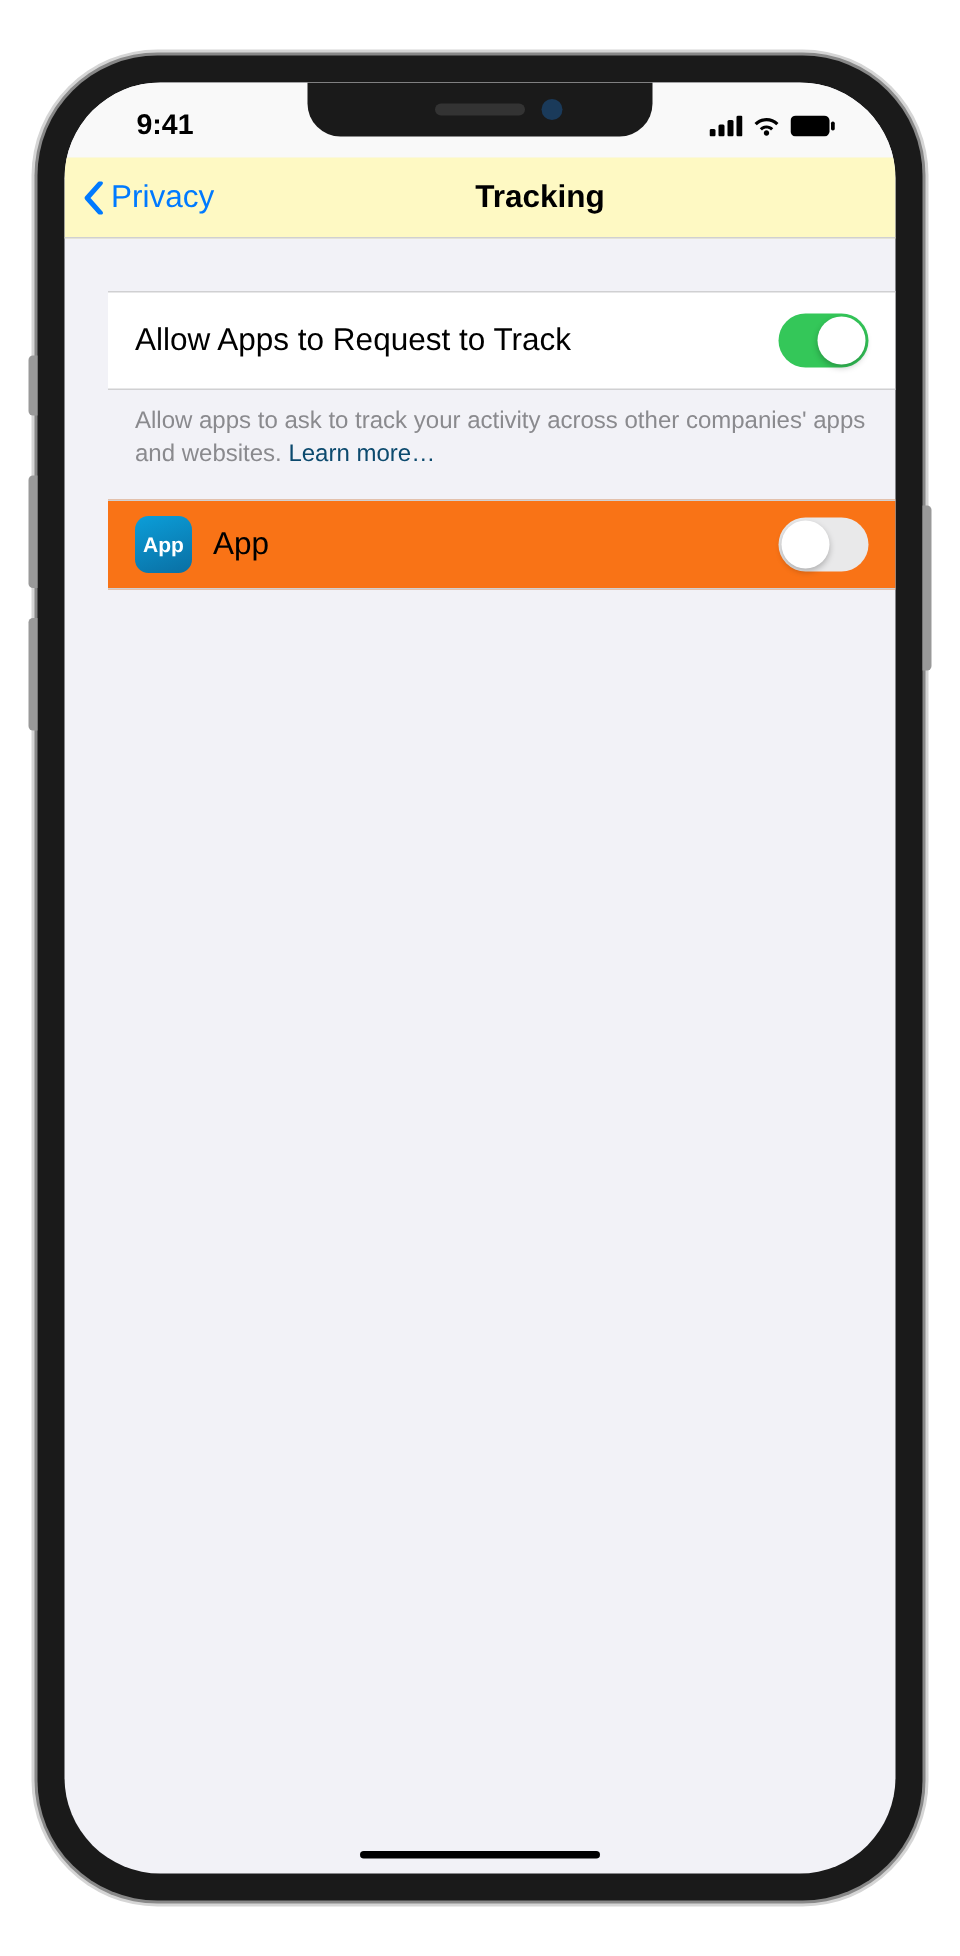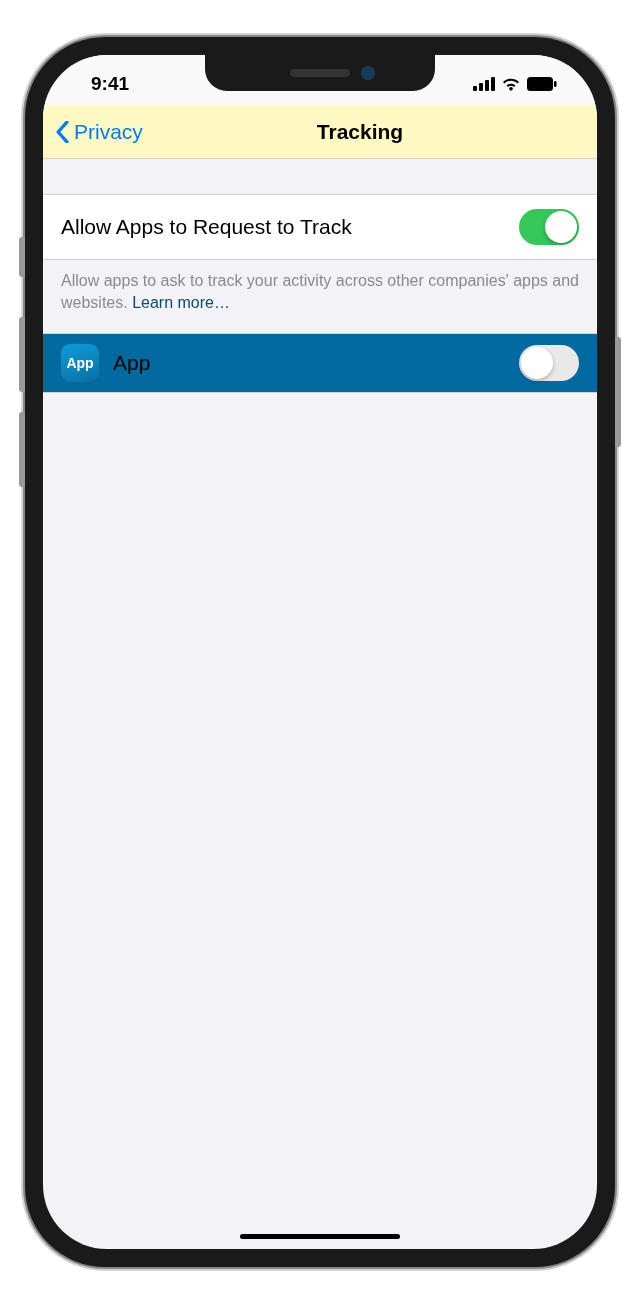--- a/index.html
+++ b/index.html
@@ -142,20 +142,21 @@
     .nav-title {
       position: absolute;
       left: 50%;
       transform: translateX(-50%);
       font-weight: 600;
       font-size: 21px;
       margin-left: 40px;
     }
     .content {
       padding-top: 35px;
+      padding-left: 29px;
     }
     .setting-row {
       background: #fff;
       border-top: 1px solid #d0d0d2;
       border-bottom: 1px solid #d0d0d2;
       padding: 14px 18px;
       display: flex;
       align-items: center;
       justify-content: space-between;
     }
@@ -195,21 +196,21 @@
       padding: 10px 18px 20px;
       font-size: 16px;
       color: #8a8a8e;
       line-height: 1.35;
     }
     .learn-more {
       color: #0c4a6e;
       cursor: pointer;
     }
     .app-row {
-      background: #0369a1;
+      background: #f97316;
       border-top: 1px solid #d0d0d2;
       border-bottom: 1px solid #d0d0d2;
       padding: 10px 18px;
       display: flex;
       align-items: center;
       justify-content: space-between;
     }
     .app-left {
       display: flex;
       align-items: center;

